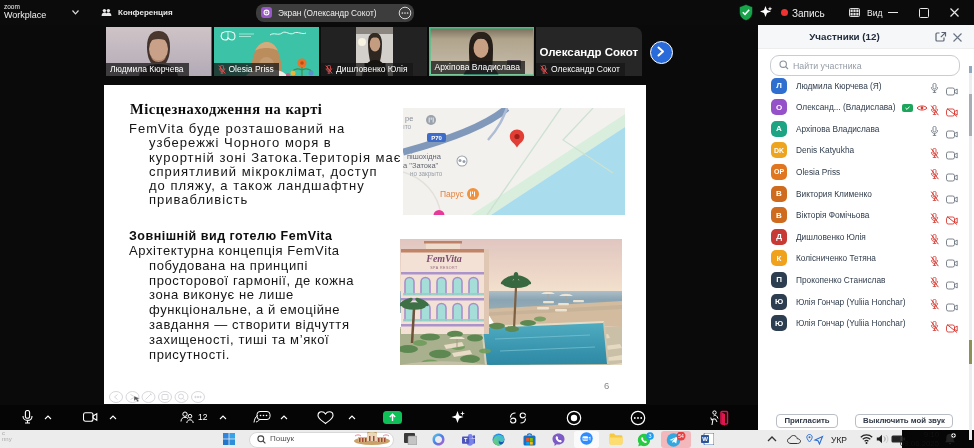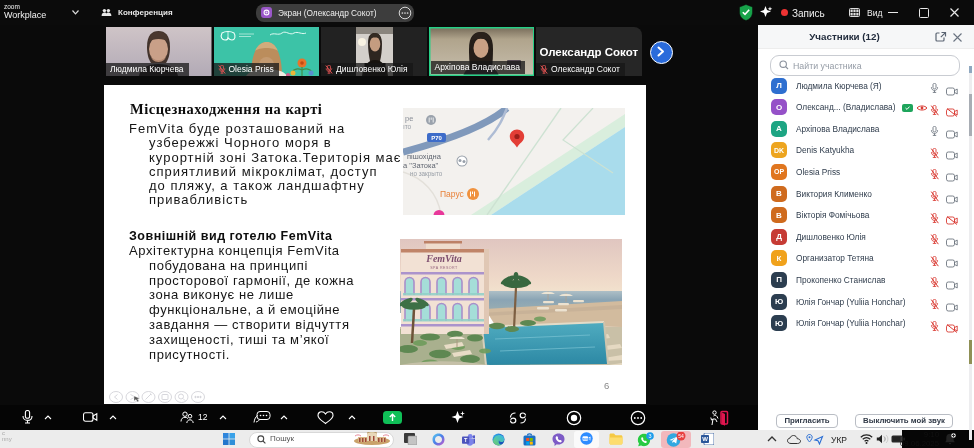--- a/index.html
+++ b/index.html
@@ -484,21 +484,21 @@
               <path d="M1.4 4.2 C1.4 6.2 2.8 7.4 4.5 7.4 C6.2 7.4 7.6 6.2 7.6 4.2 M4.5 7.4 L4.5 9.4 M2.8 9.4 L6.2 9.4" fill="none" stroke="#d93a32" stroke-width="0.9"></path>
               <path d="M1.2 0.6 L8.4 10.2" stroke="#d93a32" stroke-width="1"></path>
             </svg></div>
           <div class="rico" style="left:188px;top:6.5px;"><svg width="12" height="9" viewBox="0 0 12 9">
               <rect x="0.5" y="1" width="8" height="7" rx="1.8" fill="none" stroke="#6e7680" stroke-width="0.9"></rect>
               <path d="M8.5 3.6 L11.2 2 L11.2 7 L8.5 5.4 Z" fill="none" stroke="#6e7680" stroke-width="0.9"></path>
             </svg></div>
         </div>
   <div class="row" style="top:222.8px;">
           <div class="avatar" style="background:#f0a21c;font-size:8px;">К</div>
-          <div class="rname">Организатор Тетяна</div>
+          <div class="rname">Колісниченко Тетяна</div>
           <div class="rico" style="left:172px;"><svg width="9" height="11" viewBox="0 0 9 11">
               <path d="M3 1.6 C3 0.9 3.7 0.3 4.5 0.3 C5.3 0.3 6 0.9 6 1.6 L6 4.6 C6 5.3 5.3 5.9 4.5 5.9 C3.7 5.9 3 5.3 3 4.6 Z" fill="none" stroke="#d93a32" stroke-width="0.9"></path>
               <path d="M1.4 4.2 C1.4 6.2 2.8 7.4 4.5 7.4 C6.2 7.4 7.6 6.2 7.6 4.2 M4.5 7.4 L4.5 9.4 M2.8 9.4 L6.2 9.4" fill="none" stroke="#d93a32" stroke-width="0.9"></path>
               <path d="M1.2 0.6 L8.4 10.2" stroke="#d93a32" stroke-width="1"></path>
             </svg></div>
           <div class="rico" style="left:188px;top:6.5px;"><svg width="12" height="9" viewBox="0 0 12 9">
               <rect x="0.5" y="1" width="8" height="7" rx="1.8" fill="none" stroke="#6e7680" stroke-width="0.9"></rect>
               <path d="M8.5 3.6 L11.2 2 L11.2 7 L8.5 5.4 Z" fill="none" stroke="#6e7680" stroke-width="0.9"></path>
             </svg></div>
         </div>

